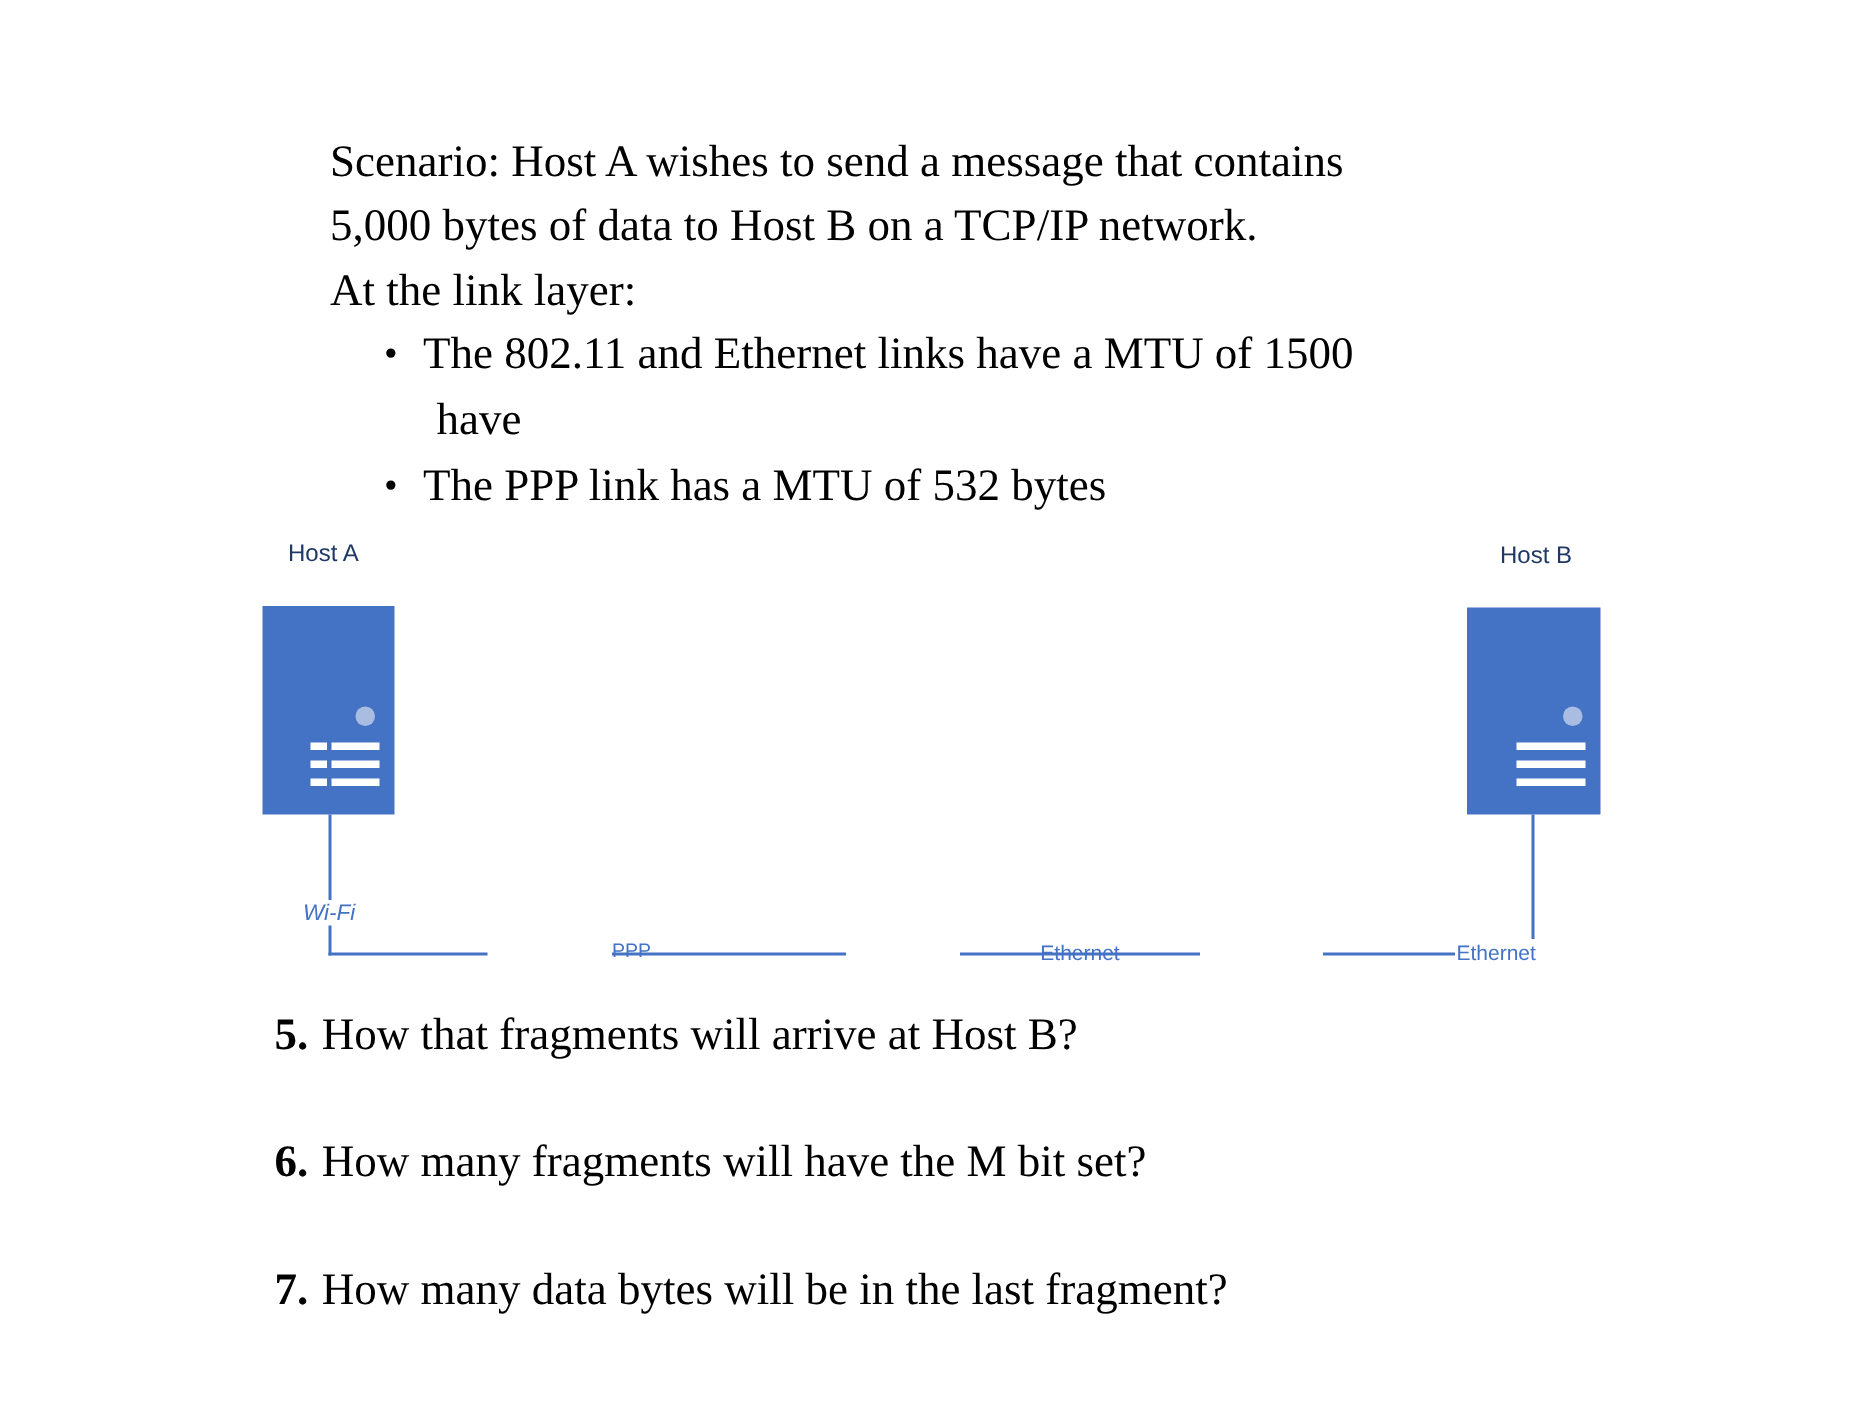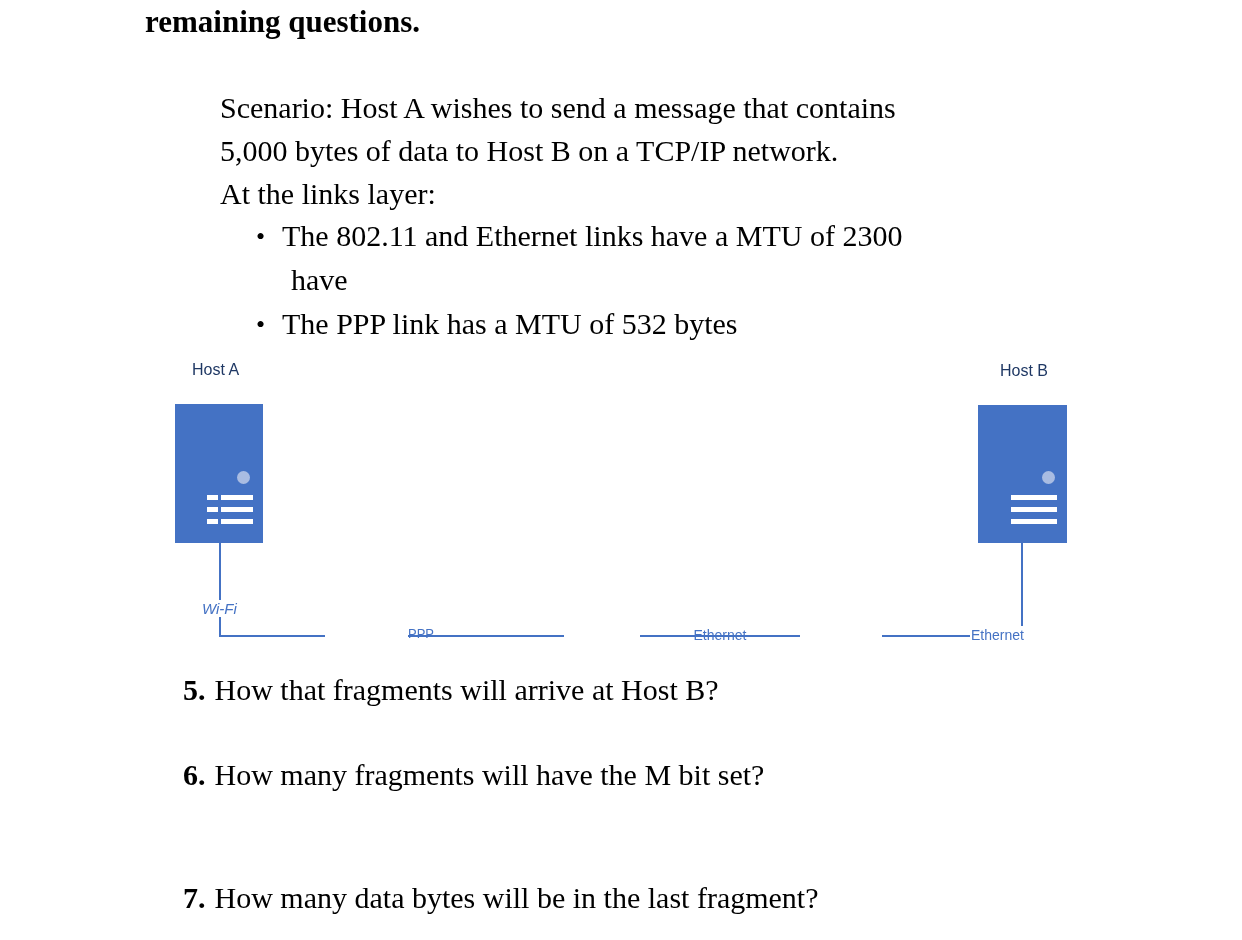--- a/index.html
+++ b/index.html
@@ -37,29 +37,28 @@
   .link-label{font-family:"Liberation Sans","DejaVu Sans",sans-serif;color:var(--link-label);white-space:nowrap;}
   .label-wifi{left:200px;top:600px;font-size:15px;background:var(--bg);padding:0 2px;font-style:italic;}
   .label-ppp{left:408px;top:626px;width:156px;text-align:left;font-size:13px;}
   .label-eth1{left:640px;top:627px;width:160px;text-align:center;font-size:14px;}
   .label-eth2{left:971px;top:627px;font-size:14px;}
 </style>
 </head>
 <body>
 
 <div class="abs heading">
-  <div>remaining questions.</div>
 </div>
 
 <div class="abs scenario-line" style="top:86px">Scenario: Host A wishes to send a message that contains</div>
 <div class="abs scenario-line" style="top:129px">5,000 bytes of data to Host B on a TCP/IP network.</div>
-<div class="abs scenario-line" style="top:172px">At the links layer:</div>
+<div class="abs scenario-line" style="top:172px">At the link layer:</div>
 
 <div class="abs bullet-line" style="top:214px">
-  <span class="bullet-glyph">•</span><span>The 802.11 and Ethernet links have a MTU of 2300</span>
+  <span class="bullet-glyph">•</span><span>The 802.11 and Ethernet links have a MTU of 1500</span>
 </div>
 <div class="abs bullet-line bullet-cont" style="top:258px">have</div>
 <div class="abs bullet-line" style="top:302px">
   <span class="bullet-glyph">•</span><span>The PPP link has a MTU of 532 bytes</span>
 </div>
 
 <div class="abs host-label" style="left:192px;top:361px">Host A</div>
 <div class="abs host-box" style="left:175px;top:404px;width:88px;height:139px">
   <div class="abs host-dot" style="left:62px;top:67px"></div>
   <div class="abs host-line" style="left:32px;top:91px;width:11px"></div>
@@ -91,15 +90,15 @@
 <div class="abs net-line-h" style="left:882px;top:635px;width:88px"></div>
 <div class="abs link-label label-eth2">Ethernet</div>
 <div class="abs net-line-v" style="left:1021px;top:543px;height:83px"></div>
 
 <div class="abs question" style="top:672px">
   <span class="q-num">5.</span><span>How that fragments will arrive at Host B?</span>
 </div>
 <div class="abs question" style="top:757px">
   <span class="q-num">6.</span><span>How many fragments will have the M bit set?</span>
 </div>
-<div class="abs question" style="top:880px">
+<div class="abs question" style="top:842px">
   <span class="q-num">7.</span><span>How many data bytes will be in the last fragment?</span>
 </div>
 
 </body></html>

